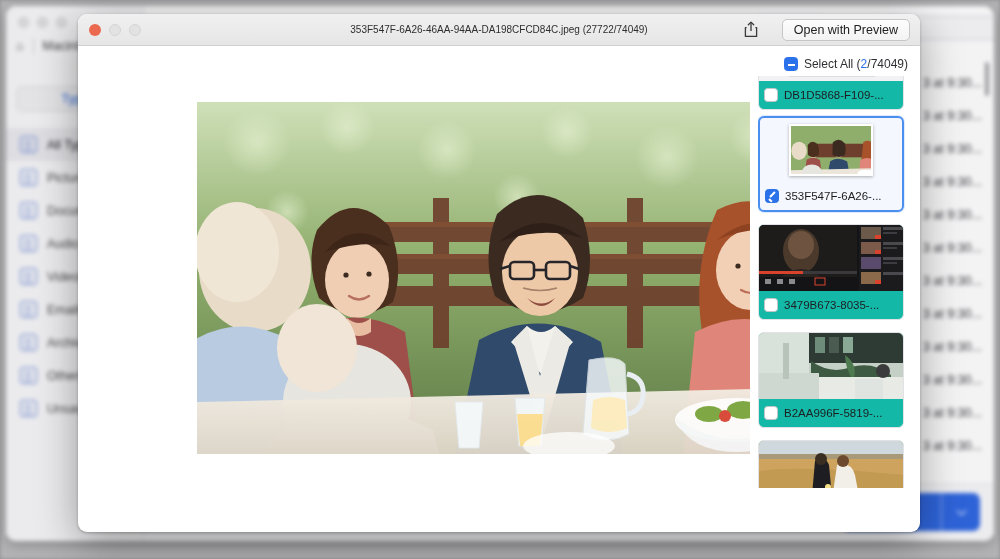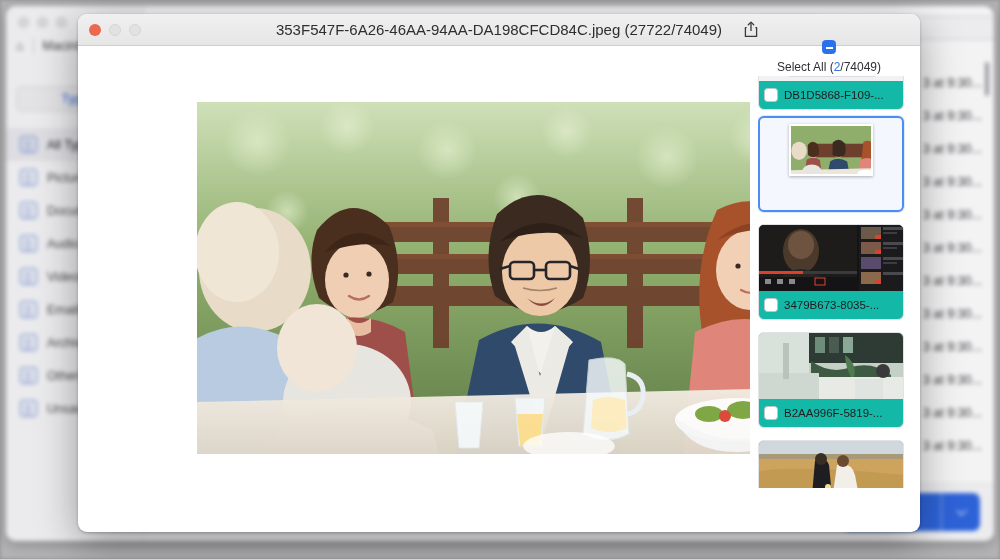--- a/index.html
+++ b/index.html
@@ -120,21 +120,21 @@
     background: linear-gradient(#f0f0f0,#e6e6e6);
     border-bottom: 1px solid #cfcfcf;
     display: flex; align-items: center;
   }
   .m-tl { position: absolute; left: 11px; display: flex; gap: 8px; }
   .m-tl i { width: 12px; height: 12px; border-radius: 50%; display: block; }
   .m-tl i.r { background: #eb6a4f; }
   .m-tl i.g { background: #e2e2e2; border: 1px solid #d5d5d5; }
   .m-title h1 {
     position: absolute; left: 0; right: 0; text-align: center;
-    font-size: 15px; font-weight: 400; color: #2e2e30;
+    font-size: 10px; font-weight: 400; color: #2e2e30;
   }
   .m-share {
     position: absolute; right: 160px; top: 6px;
     width: 18px; height: 19px; cursor: pointer;
   }
   .m-open {
     position: absolute; right: 10px; top: 5px; height: 22px;
     padding: 0 11px; border: 1px solid #c6c6c8; border-radius: 5px;
     background: linear-gradient(#fdfdfd,#f3f3f3);
     display: flex; align-items: center;
@@ -150,21 +150,21 @@
   }
 
   
   .side {
     position: absolute; right: 0; top: 0; width: 170px; bottom: 0;
     background: #fff;
   }
   .selectall {
     position: absolute; left: 0; right: 12px; top: 8px; height: 20px;
     display: flex; align-items: center; justify-content: flex-end; gap: 6px;
-    font-size: 12px; color: #303034; flex-direction: column;
+    font-size: 12px; color: #303034;
   }
   .cbx {
     width: 14px; height: 14px; border-radius: 3.5px;
     border: 1px solid #c3c3c8; background: #fff;
     flex: 0 0 auto; position: relative;
   }
   .cbx.on { background: #2b72ea; border-color: #2b72ea; }
   .cbx.on:after {
     content: ""; position: absolute; left: 3.5px; top: 6px;
     width: 6.5px; height: 2px; background: #fff;
@@ -345,20 +345,23 @@
       <i class="g"></i>
       <i class="g"></i>
     </div>
     <h1>353F547F-6A26-46AA-94AA-DA198CFCD84C.jpeg (27722/74049)</h1>
     <div class="m-share">
       <svg width="18" height="19" viewBox="0 0 18 19">
         <path d="M9 2.2 L9 11" stroke="#3a3a3c" stroke-width="1.3" fill="none"></path>
         <path d="M6.3 4.8 L9 2.1 L11.7 4.8" stroke="#3a3a3c" stroke-width="1.3" fill="none" stroke-linecap="round" stroke-linejoin="round"></path>
         <path d="M4.6 7.6 H3.4 V16.4 H14.6 V7.6 H13.4" stroke="#3a3a3c" stroke-width="1.3" fill="none" stroke-linejoin="round"></path>
       </svg>
+    </div>
+    <div class="m-open">
+      <span>Open with Preview</span>
     </div>
   </div>
 
   <div class="m-body">
 
     <div class="photo-pane">
       <div class="photo">
         <svg width="604" height="352" viewBox="0 0 604 352" preserveAspectRatio="none">
           <defs>
             <linearGradient id="bgsky" x1="0" y1="0" x2="0" y2="1">
@@ -529,20 +532,24 @@
                 <path d="M300 112 q42 -40 86 4 q14 44 0 80 q-44 30 -88 -2 Z" fill="#3b2a20"></path>
                 <path d="M282 238 q60 -34 122 2 l22 112 -168 0 Z" fill="#2f4a6b"></path>
                 <ellipse cx="553" cy="168" rx="34" ry="40" fill="#f2d0b6"></ellipse>
                 <path d="M520 108 q52 -26 76 26 q14 58 -4 112 q-46 24 -86 -10 Z" fill="#a8522c"></path>
                 <path d="M498 230 q54 -28 104 4 l8 118 -124 0 Z" fill="#e0857a"></path>
                 <path d="M0 300 L604 286 L604 352 L0 352 Z" fill="#ece6da"></path>
                 <ellipse cx="150" cy="310" rx="70" ry="50" fill="#e7e5df"></ellipse>
                 <ellipse cx="540" cy="318" rx="62" ry="22" fill="#fff"></ellipse>
               </svg>
             </div>
+          </div>
+          <div class="name">
+            <span class="cbx on"></span>
+            <span>353F547F-6A26-...</span>
           </div>
         </div>
 
         <div class="card" style="top:148px; height:96px;">
           <div class="thumb">
             <svg width="146" height="66" viewBox="0 0 146 66" preserveAspectRatio="none">
               <rect width="146" height="66" fill="#141416"></rect>
               <rect x="0" y="0" width="98" height="52" fill="#1d1c1a"></rect>
               <ellipse cx="42" cy="26" rx="18" ry="22" fill="#4b3a2c"></ellipse>
               <ellipse cx="42" cy="20" rx="13" ry="14" fill="#6e5440"></ellipse>

